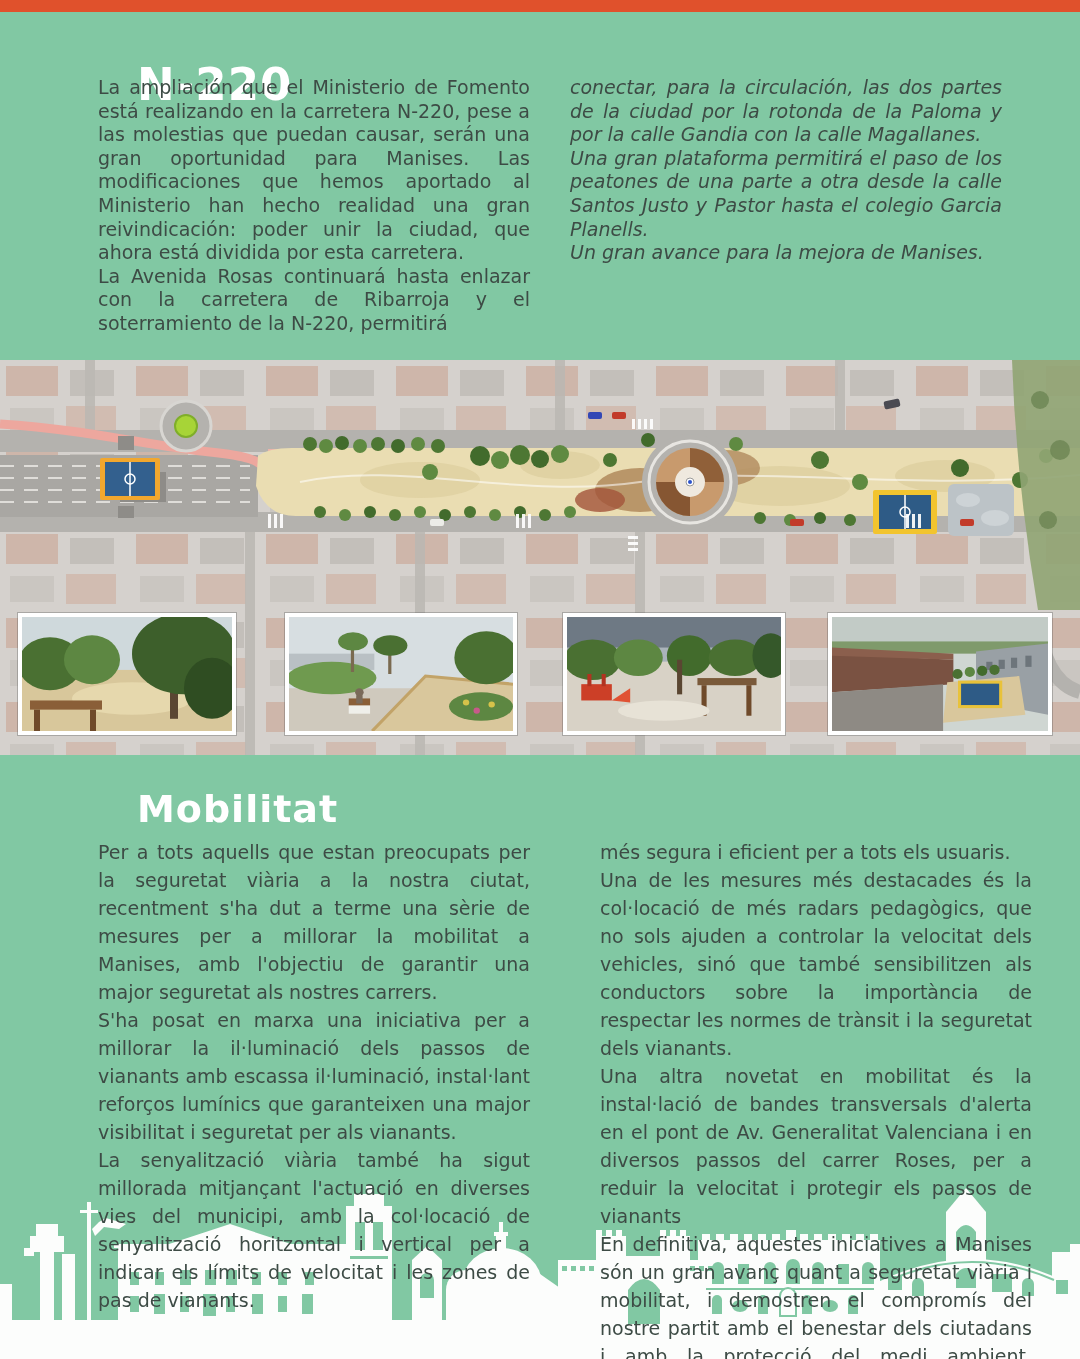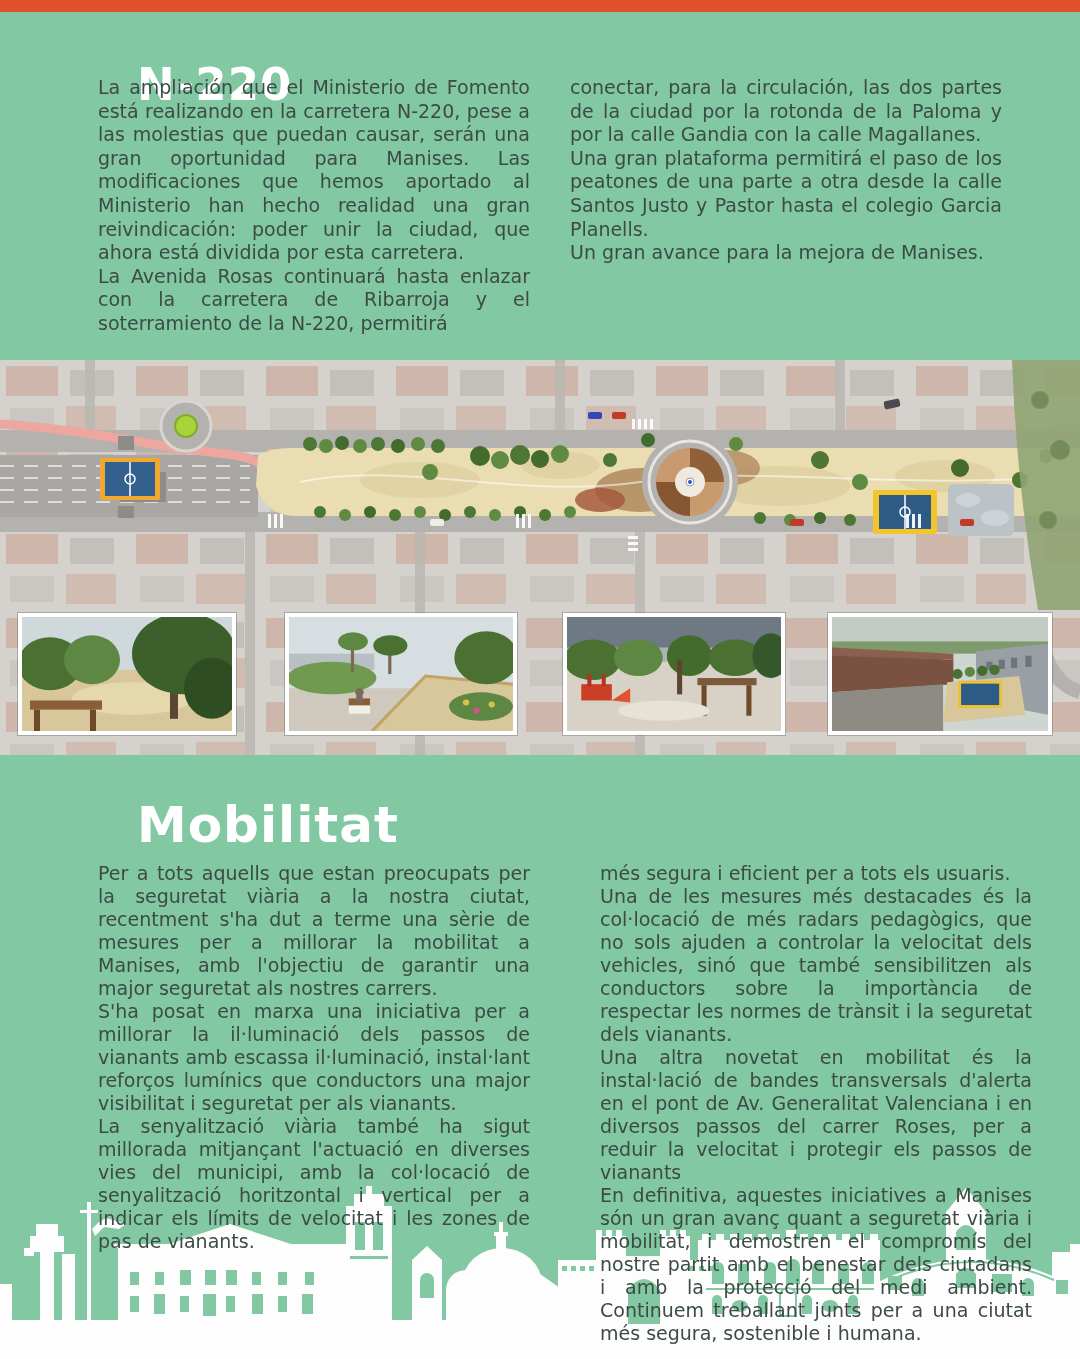--- a/index.html
+++ b/index.html
@@ -2,27 +2,27 @@
 <html><head>
 <meta charset="utf-8">
 <style>
   html,body{margin:0;padding:0;background:#e8e8e8;}
   .page{position:relative;width:1080px;height:1359px;margin:0 auto;background:#81c8a3;overflow:hidden;
         font-family:"DejaVu Sans","Liberation Sans",sans-serif;}
   .topbar{position:absolute;left:0;top:0;width:1080px;height:12px;background:#e0512c;}
   .section-title{position:absolute;left:137px;color:#ffffff;font-weight:800;letter-spacing:1px;
         font-family:"DejaVu Sans","Liberation Sans",sans-serif;}
   #title-n220{top:28px;font-size:45px;}
-  #title-mobilitat{top:762px;font-size:50px;}
+  #title-mobilitat{top:762px;font-size:38px;}
   .col{position:absolute;width:432px;color:#3d4b45;text-align:justify;}
   .col p{margin:0;padding:0;}
   .s1{top:76px;font-size:19px;line-height:23.6px;}
   #s1-left{left:98px;}
-  #s1-right{left:570px;}
-  .s2{top:838px;font-size:19px;line-height:23px;z-index:4;margin-top:24px;}
+  #s1-right{left:570px;font-style:italic;}
+  .s2{top:838px;font-size:19px;line-height:28px;z-index:4;}
   #s2-left{left:98px;}
   #s2-right{left:600px;}
   .map-wrap{position:absolute;left:0;top:360px;width:1080px;height:395px;background:#c9c5bf;}
   .map-wrap svg{display:block;}
   .thumb{position:absolute;height:114px;border:4px solid #ffffff;box-shadow:0 0 0 1px rgba(90,90,90,.35);
          background:#cfd6d2;overflow:hidden;}
   .thumb svg{display:block;width:100%;height:100%;}
   #thumb1{left:18px;top:613px;width:210px;}
   #thumb2{left:285px;top:613px;width:224px;}
   #thumb3{left:563px;top:613px;width:214px;}
@@ -298,21 +298,21 @@
           <circle cx="158" cy="52" r="5" fill="#4a7032"></circle>
         <polygon points="0,74 108,66 108,112 0,112" fill="#8e8a84"></polygon>
       </svg>
     </div>
   </div>
 
   <h1 class="section-title" id="title-mobilitat">Mobilitat</h1>
 
   <div class="col s2" id="s2-left">
     <p>Per a tots aquells que estan preocupats per la seguretat viària a la nostra ciutat, recentment s'ha dut a terme una sèrie de mesures per a millorar la mobilitat a Manises, amb l'objectiu de garantir una major seguretat als nostres carrers.</p>
-    <p>S'ha posat en marxa una iniciativa per a millorar la il·luminació dels passos de vianants amb escassa il·luminació, instal·lant reforços lumínics que conductors una major visibilitat i seguretat per als vianants.</p>
+    <p>S'ha posat en marxa una iniciativa per a millorar la il·luminació dels passos de vianants amb escassa il·luminació, instal·lant reforços lumínics que garanteixen una major visibilitat i seguretat per als vianants.</p>
     <p>La senyalització viària també ha sigut millorada mitjançant l'actuació en diverses vies del municipi, amb la col·locació de senyalització horitzontal i vertical per a indicar els límits de velocitat i les zones de pas de vianants.</p>
   </div>
   <div class="col s2" id="s2-right">
     <p>més segura i eficient per a tots els usuaris.</p>
     <p>Una de les mesures més destacades és la col·locació de més radars pedagògics, que no sols ajuden a controlar la velocitat dels vehicles, sinó que també sensibilitzen als conductors sobre la importància de respectar les normes de trànsit i la seguretat dels vianants.</p>
     <p>Una altra novetat en mobilitat és la instal·lació de bandes transversals d'alerta en el pont de Av. Generalitat Valenciana i en diversos passos del carrer Roses, per a reduir la velocitat i protegir els passos de vianants</p>
     <p>En definitiva, aquestes iniciatives a Manises són un gran avanç quant a seguretat viària i mobilitat, i demostren el compromís del nostre partit amb el benestar dels ciutadans i amb la protecció del medi ambient. Continuem treballant junts per a una ciutat més segura, sostenible i humana.</p>
   </div>
 
   <svg class="skyline" viewBox="0 0 1080 175" preserveAspectRatio="none">

